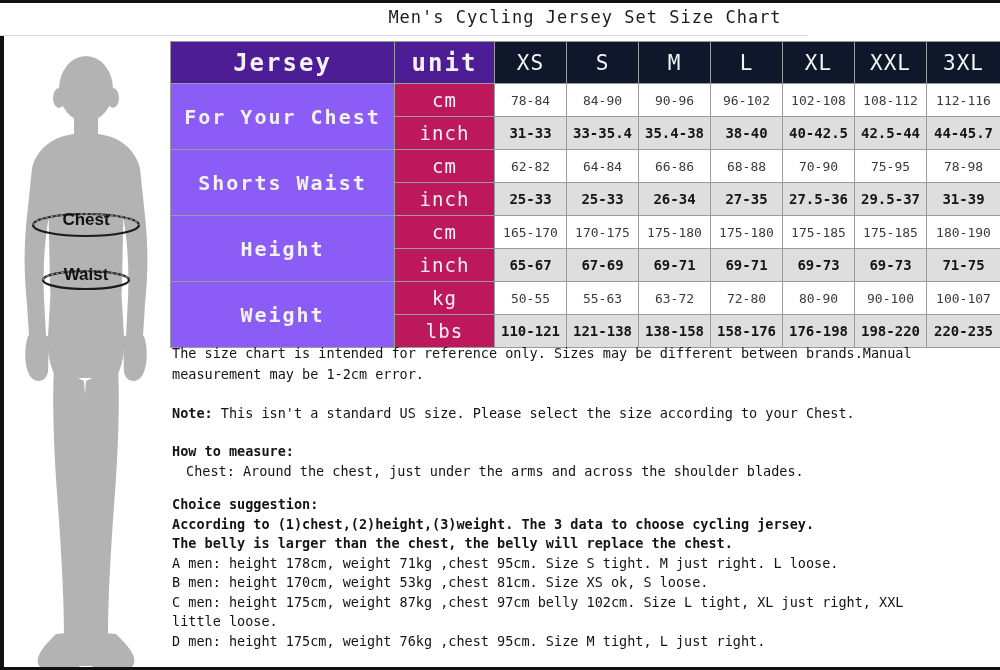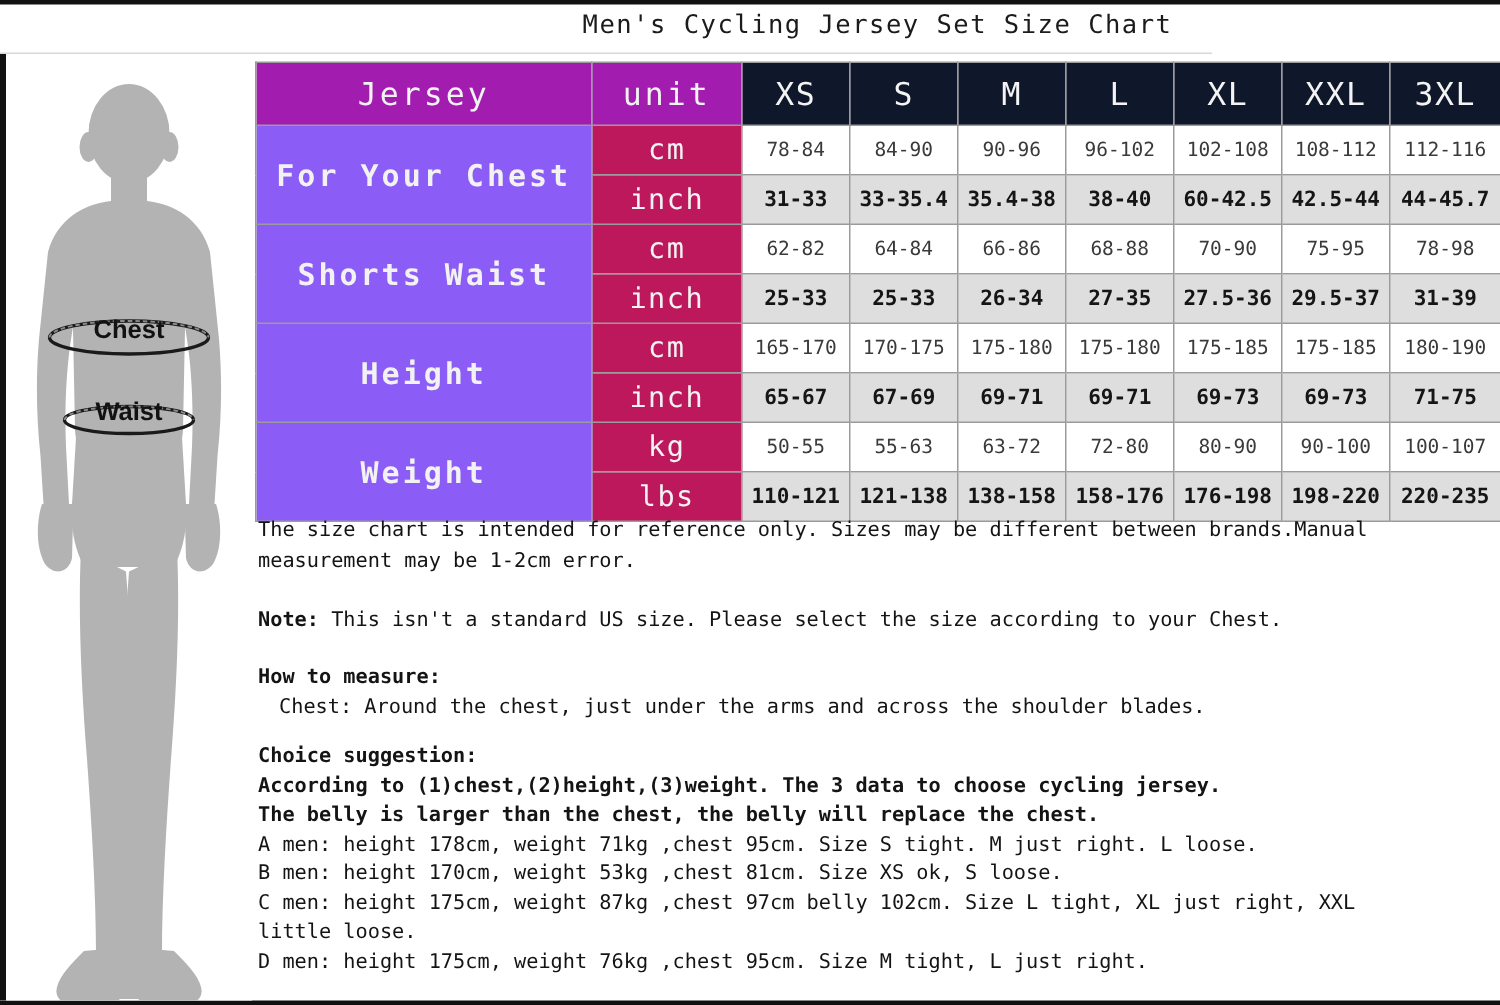--- a/index.html
+++ b/index.html
@@ -71,26 +71,26 @@
     table-layout: fixed;
   }
   #size-table td, #size-table th {
     border: 1px solid #9b9b9b;
     text-align: center;
     vertical-align: middle;
     padding: 0;
     font-family: "DejaVu Sans Mono", monospace;
   }
   .hdr-dark {
-    background: #a21caf;
+    background: #4c1d95;
     color: #f2f2f2;
-    font-size: 21px;
+    font-size: 24px;
     letter-spacing: 2px;
     height: 41px;
-    font-weight: normal;
+    font-weight: bold;
   }
   .hdr-size {
     background: #0f172a;
     color: #f4f4f4;
     font-size: 21px;
     height: 41px;
     font-weight: normal;
     letter-spacing: 1px;
   }
   .rowlabel {
@@ -269,21 +269,21 @@
         <td class="metric">102-108</td>
         <td class="metric">108-112</td>
         <td class="metric">112-116</td>
       </tr>
       <tr>
         <td class="unitcell">inch</td>
         <td class="imperial">31-33</td>
         <td class="imperial">33-35.4</td>
         <td class="imperial">35.4-38</td>
         <td class="imperial">38-40</td>
-        <td class="imperial">60-42.5</td>
+        <td class="imperial">40-42.5</td>
         <td class="imperial">42.5-44</td>
         <td class="imperial">44-45.7</td>
       </tr>
 
       <tr>
         <td class="rowlabel" rowspan="2">Shorts Waist</td>
         <td class="unitcell">cm</td>
         <td class="metric">62-82</td>
         <td class="metric">64-84</td>
         <td class="metric">66-86</td>

